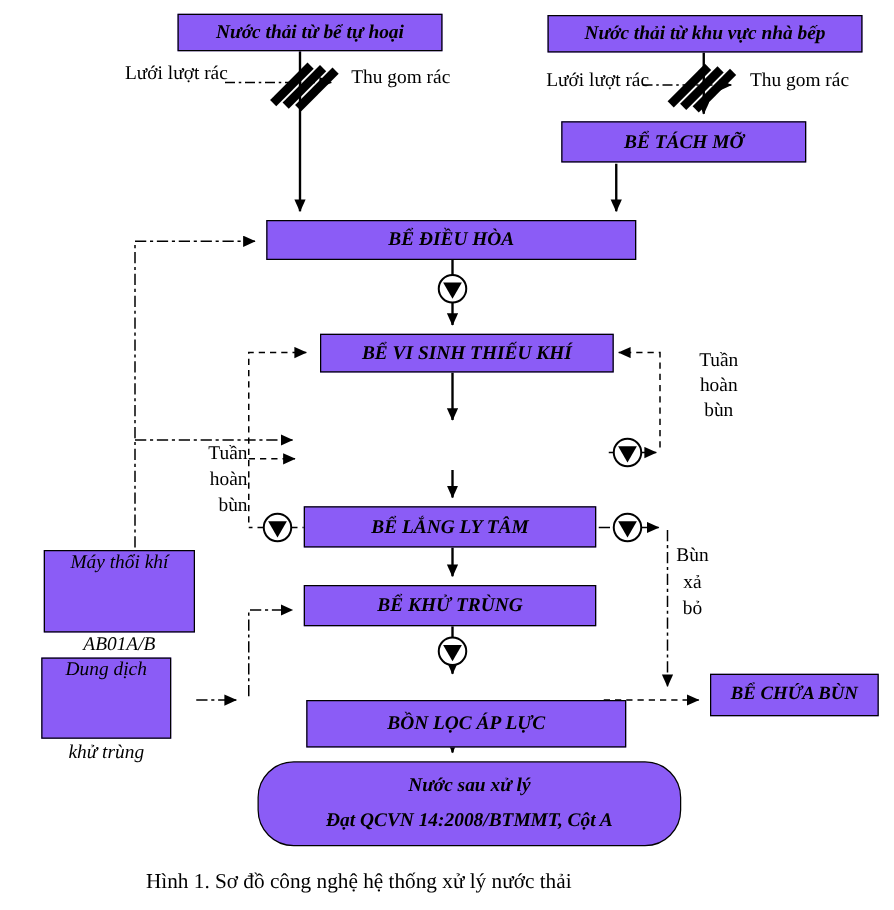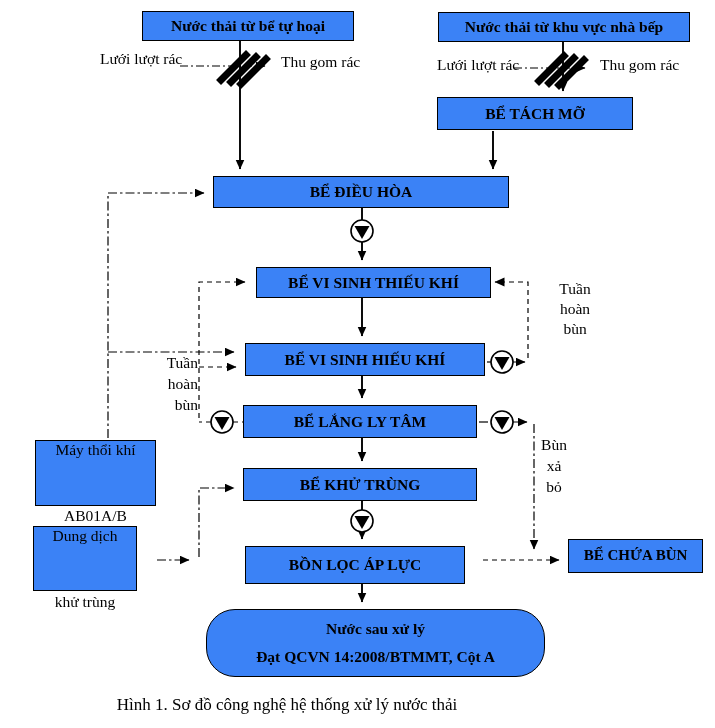--- a/index.html
+++ b/index.html
@@ -2,38 +2,38 @@
 <html><head>
 <meta charset="utf-8">
 <style>
   html,body{margin:0;padding:0;background:#ffffff;}
   #stage{
     position:relative;width:715px;height:728px;background:#ffffff;
     font-family:"Liberation Serif","DejaVu Serif",serif;color:#000;overflow:hidden;
   }
   #wires{position:absolute;left:0;top:0;width:715px;height:728px;}
   .box{
-    position:absolute;box-sizing:border-box;border:1.6px solid #000;background:#3b82f6;
+    position:absolute;box-sizing:border-box;border:1.6px solid #000;background:#8b5cf6;
     display:flex;align-items:center;justify-content:center;text-align:right;
-    font-weight:bold;font-size:15.5px;line-height:1.15;
+    font-weight:bold;font-size:15.5px;line-height:1.15;font-style:italic;
   }
   .box.two{flex-direction:column;justify-content:space-evenly;}
   .box.plain{font-weight:normal;font-size:15.5px;gap:48px;}
   .lbl{position:absolute;font-size:15.5px;white-space:nowrap;}
   .stack{position:absolute;font-size:15.5px;line-height:21px;}
   .stack div{white-space:nowrap;}
   #b-septic   {left:142px;top:11px;width:212px;height:30px;}
   #b-kitchen  {left:438px;top:12px;width:252px;height:30px;}
-  #b-grease   {left:437px;top:97px;width:196px;height:33px;}
+  #b-grease   {left:449px;top:97px;width:196px;height:33px;}
   #b-equal    {left:213px;top:176px;width:296px;height:32px;}
   #b-anoxic   {left:256px;top:267px;width:235px;height:31px;}
   #b-aerobic  {left:245px;top:343px;width:240px;height:33px;}
   #b-settling {left:243px;top:405px;width:234px;height:33px;}
   #b-disinf   {left:243px;top:468px;width:234px;height:33px;}
-  #b-filter   {left:245px;top:546px;width:220px;height:38px;}
+  #b-filter   {left:245px;top:560px;width:256px;height:38px;}
   #b-output   {left:206px;top:609px;width:339px;height:68px;border-radius:29px;}
   #b-blower   {left:35px;top:440px;width:121px;height:66px;}
   #b-chem     {left:33px;top:526px;width:104px;height:65px;}
   #b-sludge   {left:568px;top:539px;width:135px;height:34px;font-size:15px;}
   #l-screen-left {left:100px;top:50px;}
   #l-collect-left{left:281px;top:53px;}
   #l-screen-right{left:437px;top:56px;}
   #l-collect-right{left:600px;top:56px;}
   #l-recirc-left {left:150px;top:352px;width:48px;text-align:right;}
   #l-recirc-right{left:550px;top:279px;width:50px;text-align:center;line-height:20px;}
@@ -123,21 +123,20 @@
       <circle cx="502" cy="422" r="11" fill="#fff" stroke="#000" stroke-width="1.6"></circle>
       <path d="M494.5 417 L509.5 417 L502 430 Z" fill="#000"></path>
     </g>
   </svg>
 
   <div class="box" id="b-septic">Nước thải từ bể tự hoại</div>
   <div class="box" id="b-kitchen">Nước thải từ khu vực nhà bếp</div>
   <div class="box" id="b-grease">BỂ TÁCH MỠ</div>
   <div class="box" id="b-equal">BỂ ĐIỀU HÒA</div>
   <div class="box" id="b-anoxic">BỂ VI SINH THIẾU KHÍ</div>
-  <div class="box" id="b-aerobic">BỂ VI SINH HIẾU KHÍ</div>
   <div class="box" id="b-settling">BỂ LẮNG LY TÂM</div>
   <div class="box" id="b-disinf">BỂ KHỬ TRÙNG</div>
   <div class="box" id="b-filter">BỒN LỌC ÁP LỰC</div>
 
   <div class="box two" id="b-output">
     <div>Nước sau xử lý</div>
     <div>Đạt QCVN 14:2008/BTMMT, Cột A</div>
   </div>
 
   <div class="box two plain" id="b-blower">

